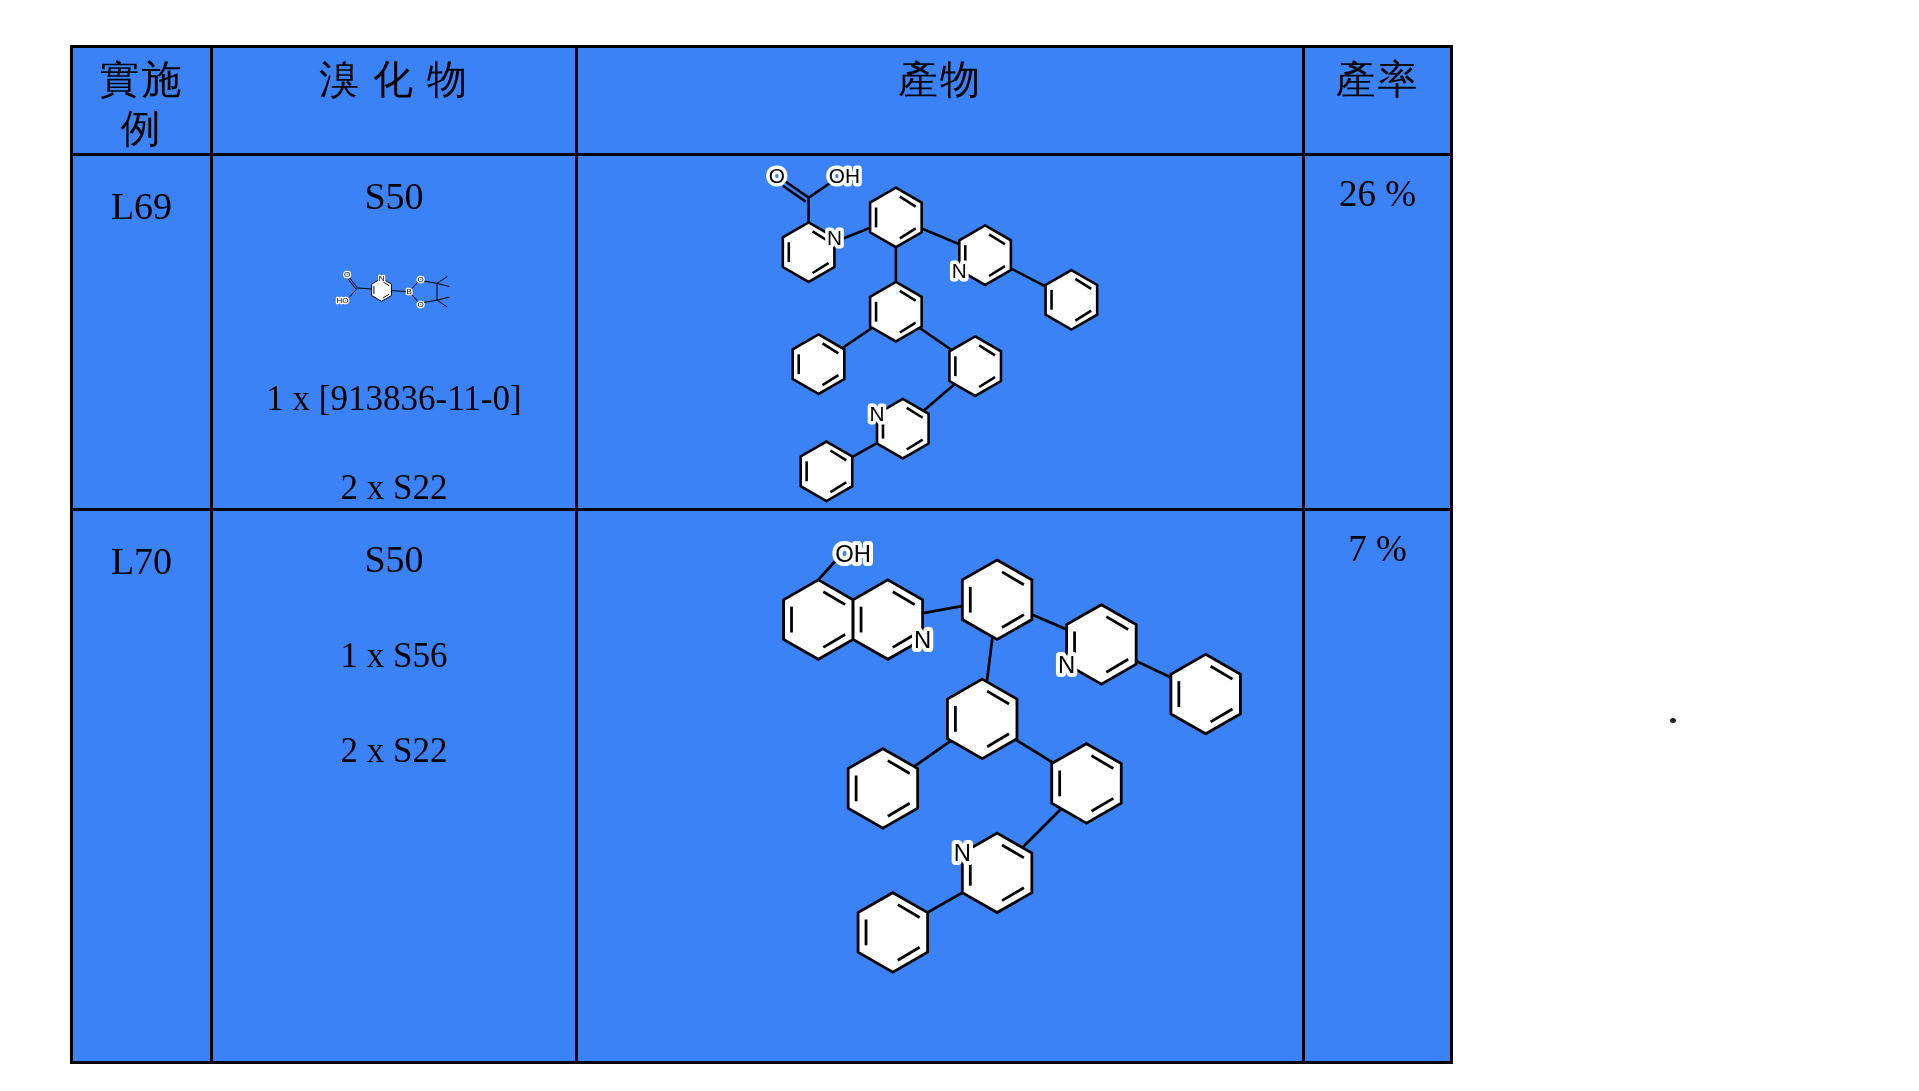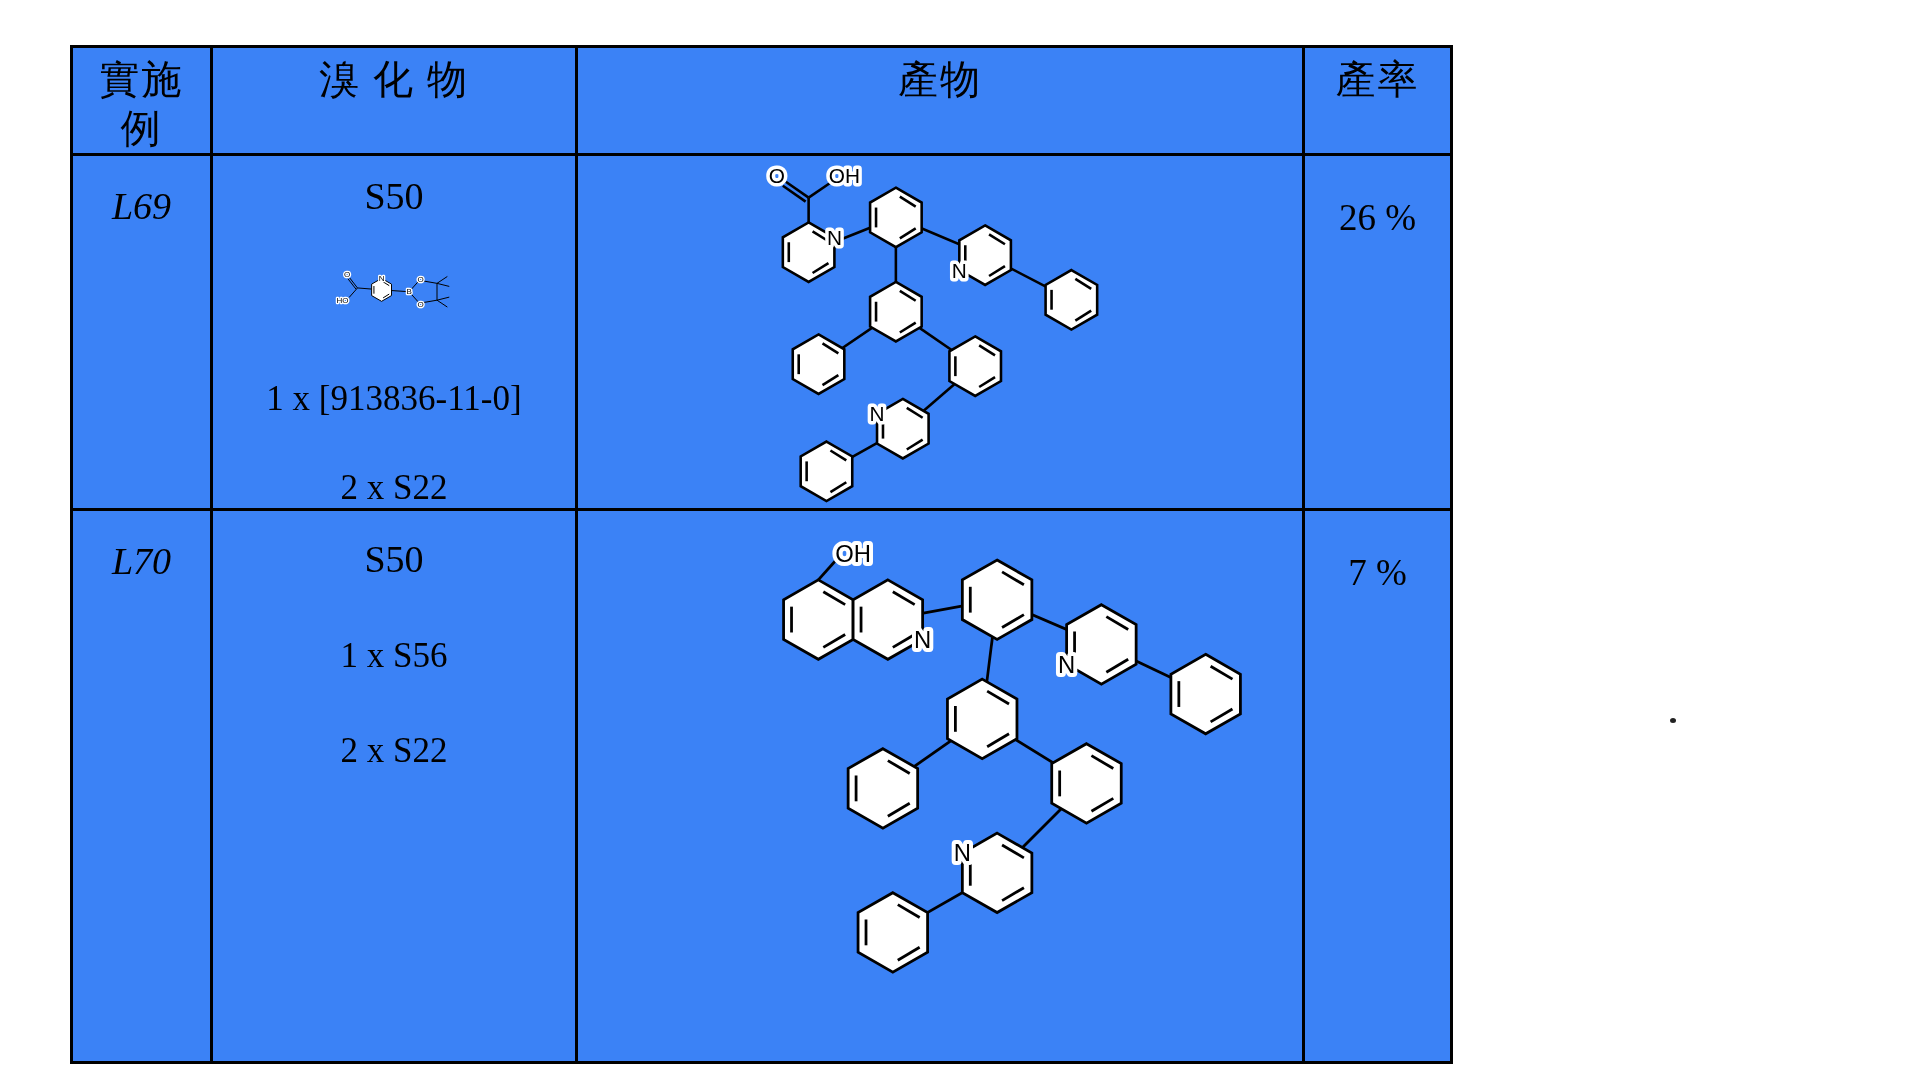--- a/index.html
+++ b/index.html
@@ -13,22 +13,22 @@
     display:grid;
     grid-template-columns:140px 365px 727px 145px;
     grid-template-rows:108px 355px 550px;
     border:3px solid #000; background:#fff;
   }
   .cell { border-right:3px solid #000; border-bottom:3px solid #000; overflow:hidden; background:#3b82f6; }
   .cell.last-col { border-right:none; }
   .cell.last-row { border-bottom:none; }
 
   .head { text-align:center; font-size:40px; line-height:1.22; padding-top:8px; letter-spacing:2px; }
-  .ex   { text-align:center; padding-top:28px; font-size:38px;font-style:italic; }
-  .yield{ text-align:center; padding-top:40px; font-size:37px; }
+  .ex   { text-align:center; padding-top:28px; font-size:38px; }
+  .yield{ text-align:center; padding-top:16px; font-size:37px; }
 
   .reagent { display:flex; flex-direction:column; align-items:center;gap:40px; }
   .rcode { font-size:38px; margin-top:18px; }
   .rnote { font-size:35px; margin-top:9px; }
   .reagent2 .rcode { margin-top:26px; }
   .reagent2 .rnote { margin-top:15px; }
 
   .struct { display:block; margin:7px auto 0 auto; }
   .product-svg { display:block; margin:0 auto; }
   .product-svg.p2 { margin-top:24px; }

